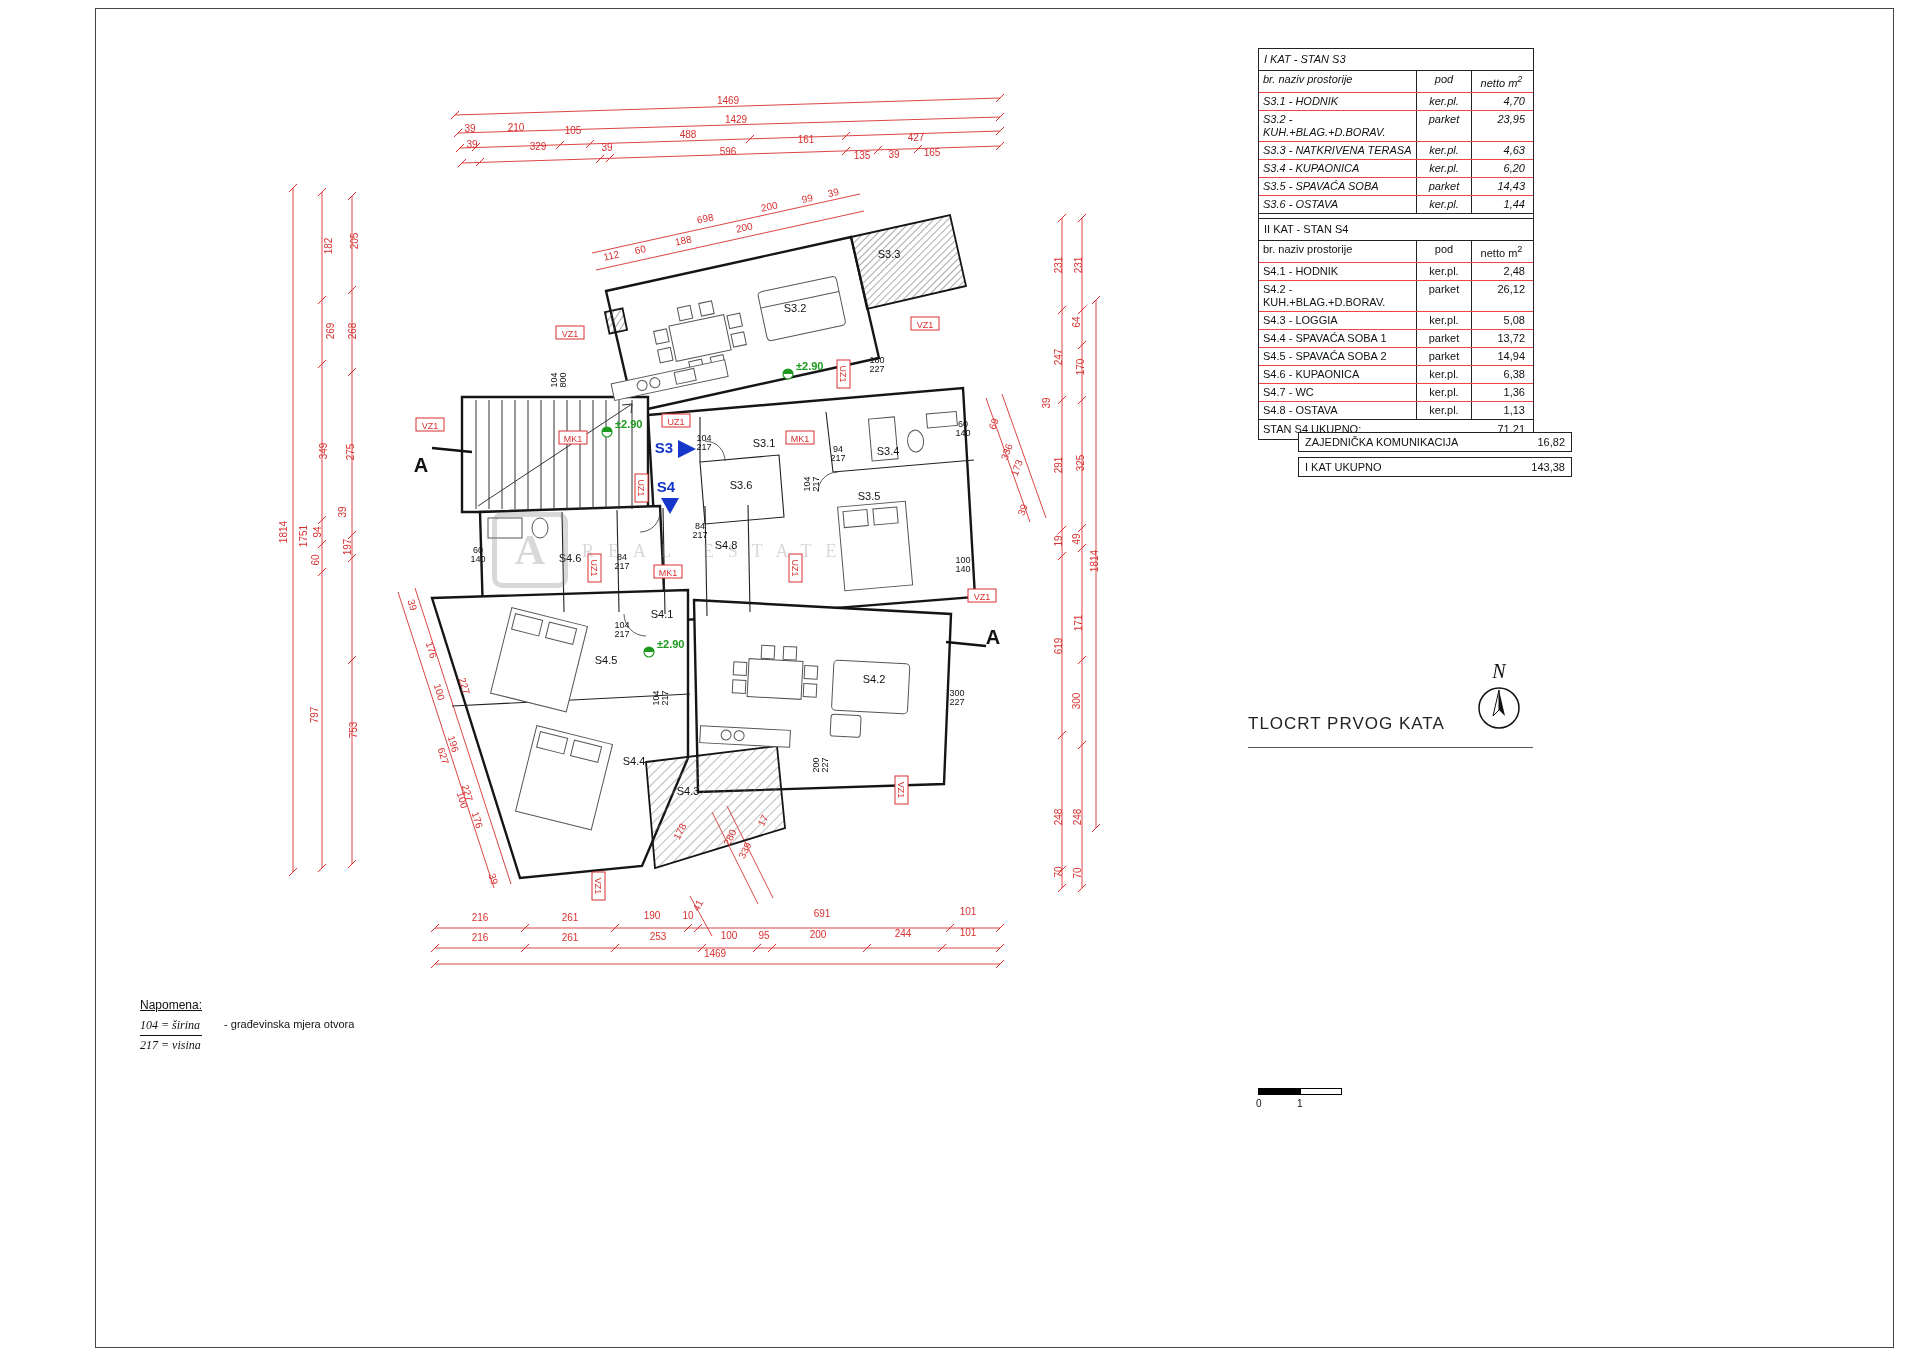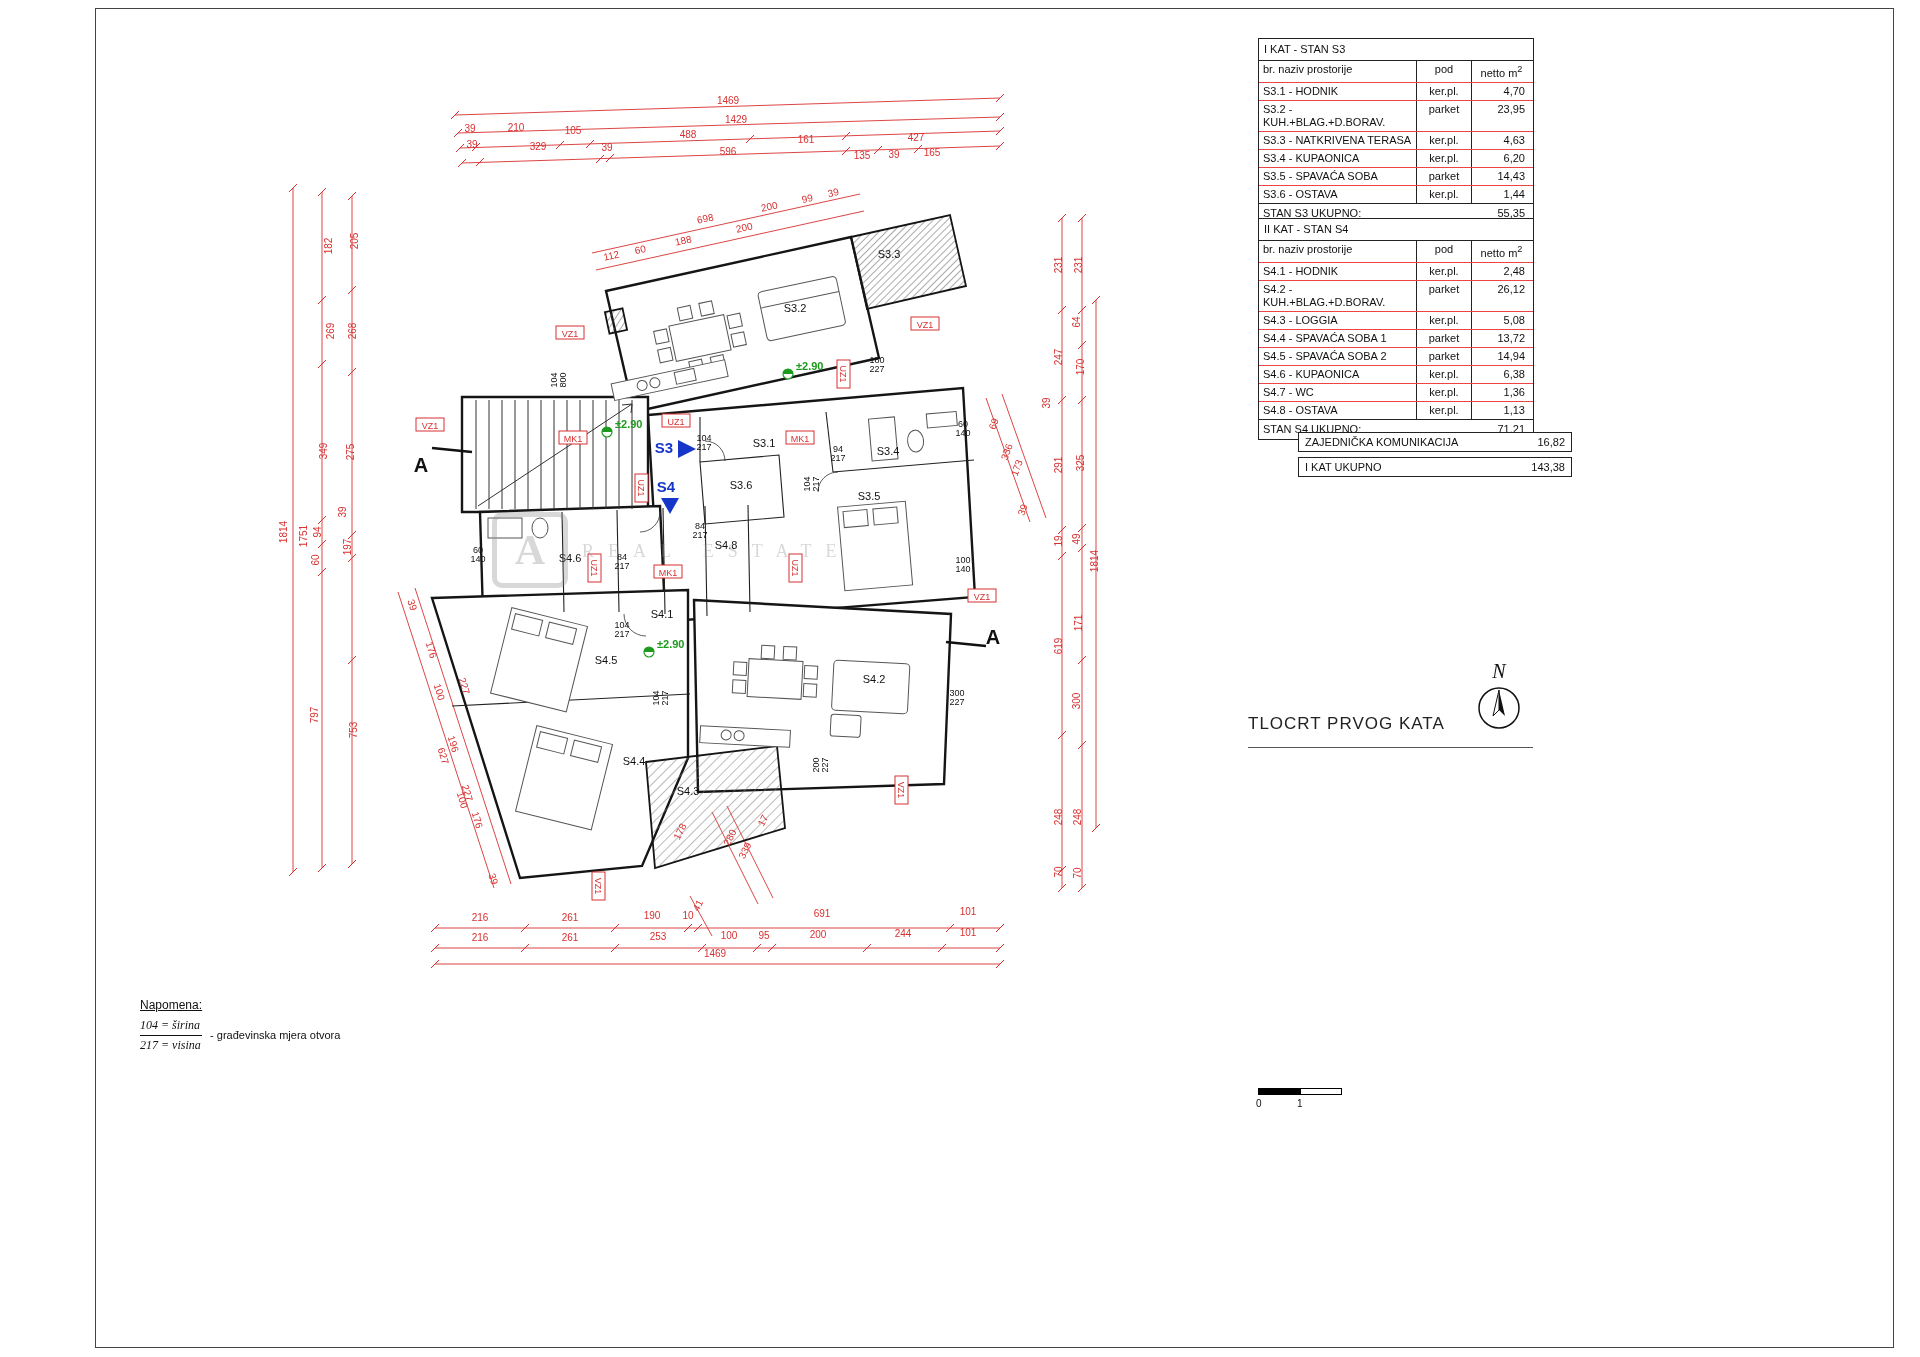--- a/index.html
+++ b/index.html
@@ -29,21 +29,21 @@
   .title-rule{position:absolute;left:1248px;top:747px;width:285px;border-top:1px solid #555;}
   .north{position:absolute;left:1464px;top:660px;width:70px;text-align:center;}
   .north-n{font:italic 20px "Liberation Serif",serif;fill:#111;text-anchor:middle;}
   .scalebar{position:absolute;left:1258px;top:1088px;width:120px;height:24px;}
   .sb-black{position:absolute;left:0;top:0;width:42px;height:7px;background:#000;}
   .sb-white{position:absolute;left:42px;top:0;width:42px;height:7px;border:1px solid #000;box-sizing:border-box;}
   .sb-zero{position:absolute;left:-2px;top:10px;font-size:10px;}
   .sb-one{position:absolute;left:39px;top:10px;font-size:10px;}
   .note{position:absolute;left:140px;top:998px;font-size:12px;}
   .note-heading{text-decoration:underline;margin-bottom:6px;}
-  .note-body{display:flex;align-items:center;gap:8px;}
+  .note-body{display:flex;align-items:flex-start;gap:22px;}
   .note-frac{display:inline-block;}
   .note-top{font:italic 12px "Liberation Serif",serif;border-bottom:1px solid #111;padding:0 2px 2px 0;}
   .note-bottom{font:italic 12px "Liberation Serif",serif;padding-top:2px;}
   .note-suffix{font-size:11px;padding-bottom:1px;}
 
   
   .watermark{position:absolute;left:492px;top:512px;display:flex;align-items:center;gap:14px;
         opacity:.33;color:#8a8a8a;pointer-events:none;}
   .wm-logo{width:66px;height:66px;border:5px solid #8a8a8a;border-radius:10px;display:flex;
         align-items:center;justify-content:center;font:bold 42px "Liberation Serif",serif;}
@@ -484,21 +484,21 @@
       </g>
   </svg>
 
   <div class="watermark">
     <span class="wm-logo">A</span>
     <div>
       <div class="wm-line2">REAL ESTATE</div>
     </div>
   </div>
 
-  <div class="area-table" style="top:38px;">
+  <div class="area-table" style="top:48px;font-style:italic;">
     <div class="t-title">I KAT - STAN S3</div>
     <div class="t-row t-head">
       <div>br.  naziv prostorije</div>
       <div class="t-c">pod</div>
       <div class="t-c"><span>netto m</span><sup>2</sup></div>
     </div>
     <div class="t-row">
       <div>S3.1 - HODNIK</div>
         <div class="t-c">ker.pl.</div>
         <div class="t-v">4,70</div>

